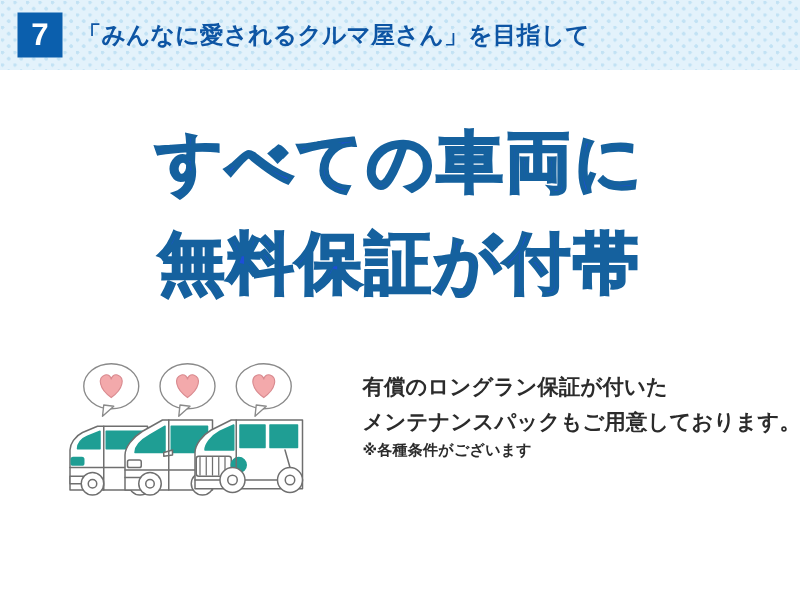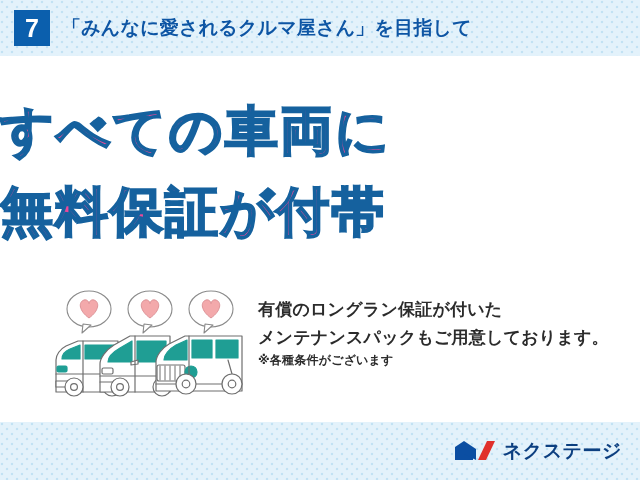--- a/index.html
+++ b/index.html
@@ -85,21 +85,22 @@
     height: 366px;
     background: #ffffff;
   }
 
   
   #headline {
     position: absolute;
     left: 0;
     top: 44px;
     width: 640px;
-    color: #ec4899;
+    text-align: center;
+    color: #1d4ed8;
     font-weight: bold;
     font-family: "Liberation Sans", "DejaVu Sans", sans-serif;
     line-height: 1.18;
     letter-spacing: 2px;
   }
   .headline-line {
     display: block;
     font-size: 53px;
     -webkit-text-stroke: 2px #15619e;
   }
@@ -132,20 +133,21 @@
     color: #2b2b2b;
     font-size: 17px;
     font-weight: bold;
     line-height: 1.62;
     font-family: "Liberation Sans", "DejaVu Sans", sans-serif;
     letter-spacing: 0.2px;
   }
   .copy-line {
     display: block;
     white-space: nowrap;
+    margin-left: 32px;
   }
   #copy-line-3 {
     font-size: 12px;
   }
 
   
   #footer {
     position: absolute;
     left: 0;
     top: 422px;
@@ -285,24 +287,14 @@
 
       <div id="copy-block">
         <span class="copy-line" id="copy-line-1">有償のロングラン保証が付いた</span>
         <span class="copy-line" id="copy-line-2">メンテナンスパックもご用意しております。</span>
         <span class="copy-line" id="copy-line-3">※各種条件がございます</span>
       </div>
 
     </div>
   </div>
 
-  <div id="footer" class="dots">
-    <div id="logo-lockup">
-      <svg id="logo-mark" viewBox="0 0 42 24" xmlns="http://www.w3.org/2000/svg">
-        <path d="M1 21 L1 8 L10 2 L10 15 L19 9 L19 21 Z" fill="#0b4ea2"></path>
-        <path d="M10 15 L10 2 L22 10 L22 21 Z" fill="#0b4ea2"></path>
-        <path d="M24 21 L33 2 L41 2 L32 21 Z" fill="#e0302c"></path>
-      </svg>
-      <div id="logo-wordmark">ネクステージ</div>
-    </div>
-  </div>
 
 </div>
 
 </body></html>

